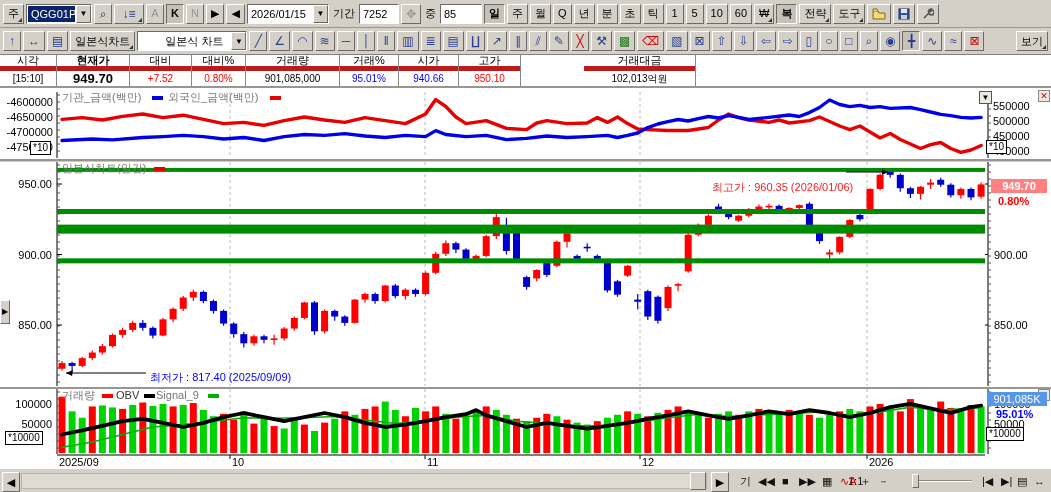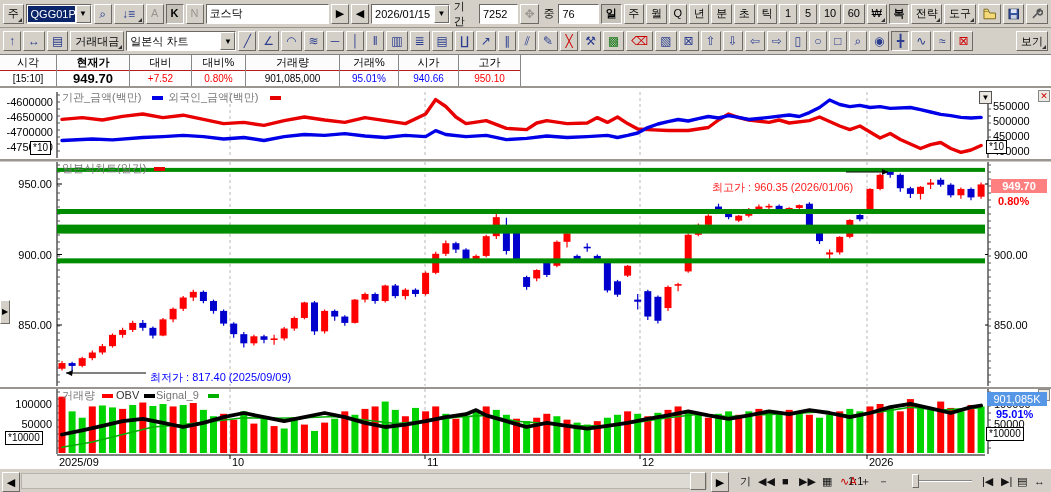--- a/index.html
+++ b/index.html
@@ -28,21 +28,21 @@
   .combo .cval.sel { background:#0a246a; color:#fff; margin:1px; }
   .combo .cbtn { width:15px; background:#d4d0c8; border:1px solid; border-color:#fff #6d6a65 #6d6a65 #fff;
     display:flex; align-items:center; justify-content:center; font-size:8px; }
   .tinput { height:20px; border:1px solid; border-color:#6d6a65 #ffffff #ffffff #6d6a65; background:#fff;
     padding:0 3px; display:inline-flex; align-items:center; white-space:nowrap; }
   .tlabel { padding:0 2px; }
   .spring { flex:1; }
   
   #infobar { height:33px; background:#fff; display:flex; border-bottom:2px solid #9a968f; }
   .icol { display:flex; flex-direction:column; border-right:1px solid #888; }
-  .icol .ih { height:16px; display:flex; align-items:center; justify-content:center; border-bottom:1px solid #b91c1c; background:#fcfcfc; }
+  .icol .ih { height:16px; display:flex; align-items:center; justify-content:center; border-bottom:5px solid #b91c1c; background:#fcfcfc; }
   .icol .iv { height:15px; display:flex; align-items:center; justify-content:center; font-size:10px; }
   .ifiller { flex:1; background:#fff; }
   
   #chart-area { position:relative; width:1051px; height:380px; background:#fff; }
   #chart-svg { position:absolute; left:0; top:0; }
   .multbox { position:absolute; background:#fff; border:1px solid #000; font-size:10px; padding:0 2px; height:14px; line-height:12px; color:#000; }
   .badge { position:absolute; color:#fff; font-weight:bold; text-align:center; padding:1px 3px; font-size:11px; }
   .pcttext { position:absolute; font-size:11px; font-weight:bold; }
   .closebox { position:absolute; width:12px; height:12px; background:#ece9e2; border:1px solid #888;
     color:#c00; font-size:9px; line-height:10px; text-align:center; }
@@ -70,32 +70,31 @@
       <div class="btn3 dd">주</div>
       <div class="combo" style="width: 66px;">
         <div class="cval sel">QGG01P</div>
         <div class="cbtn">▼</div>
       </div>
       <div class="btn3 iconch">⌕</div>
       <div class="btn3 dd iconch" style="min-width: 30px;">↓≡</div>
       <div class="btn3 disabled">A</div>
       <div class="btn3 pressed">K</div>
       <div class="btn3 disabled">N</div>
-      <div class="tinput" style="width: 128px;">코스닥</div>
       <div class="btn3">▶</div>
       <div class="btn3">◀</div>
       <div class="combo" style="width: 82px;">
         <div class="cval">2026/01/15</div>
         <div class="cbtn">▼</div>
       </div>
       <div class="tlabel">기간</div>
       <div class="tinput" style="width: 40px;">7252</div>
       <div class="btn3 disabled iconch">✥</div>
       <div class="tlabel">중</div>
-      <div class="tinput" style="width: 42px;">76</div>
+      <div class="tinput" style="width: 42px;">85</div>
       <div class="btn3 pressed">일</div>
       <div class="btn3">주</div>
       <div class="btn3">월</div>
       <div class="btn3">Q</div>
       <div class="btn3">년</div>
       <div class="btn3">분</div>
       <div class="btn3">초</div>
       <div class="btn3">틱</div>
       <div class="btn3">1</div>
       <div class="btn3">5</div>
@@ -121,22 +120,22 @@
       <div class="btn3">
         <svg width="12" height="12" viewBox="0 0 12 12">
           <path d="M2 10l5-5M7 5a2.5 2.5 0 103-3l-1.6 1.6-1-1L9 1a2.5 2.5 0 00-2 4z" fill="none" stroke="#555" stroke-width="1.6"></path>
         </svg>
       </div>
     </div>
   <div class="toolbar" id="tb2">
       <div class="btn3 iconch">↑</div>
       <div class="btn3 iconch">↔</div>
       <div class="btn3 iconch">▤</div>
-      <div class="btn3 dd">거래대금</div>
-      <div class="combo" style="width: 110px;">
+      <div class="btn3 dd">일본식차트</div>
+      <div class="combo" style="width: 110px; padding-left: 24px;">
         <div class="cval">일본식 차트</div>
         <div class="cbtn">▼</div>
       </div>
       <div class="btn3 iconch">╱</div>
       <div class="btn3 iconch">∠</div>
       <div class="btn3 iconch">◠</div>
       <div class="btn3 iconch">≋</div>
       <div class="btn3 iconch">─</div>
       <div class="btn3 iconch">│</div>
       <div class="btn3 iconch">‖</div>
@@ -199,20 +198,24 @@
         <div class="ih">시가</div>
         <div class="iv" style="color: rgb(0, 0, 255);">940.66</div>
       </div>
       <div class="icol" style="width: 62px;">
         <div class="ih">고가</div>
         <div class="iv" style="color: rgb(255, 0, 0);">950.10</div>
       </div>
       <div class="icol" style="width: 63px; margin-top: 45px;">
         <div class="ih">저가</div>
         <div class="iv" style="color: rgb(0, 0, 255);">937.74</div>
+      </div>
+      <div class="icol" style="width: 112px;">
+        <div class="ih">거래대금</div>
+        <div class="iv" style="color: rgb(0, 0, 0);">102,013억원</div>
       </div>
       <div class="ifiller"></div>
     </div>
 
   <div id="chart-area">
     <svg id="chart-svg" width="1051" height="380">
         <line x1="230" y1="4" x2="230" y2="70" stroke="#b8b8b8" stroke-width="1" stroke-dasharray="3,3"></line>
         <line x1="230" y1="74" x2="230" y2="298" stroke="#b8b8b8" stroke-width="1" stroke-dasharray="3,3"></line>
         <line x1="230" y1="301" x2="230" y2="366" stroke="#b8b8b8" stroke-width="1" stroke-dasharray="3,3"></line>
         <line x1="425" y1="4" x2="425" y2="70" stroke="#b8b8b8" stroke-width="1" stroke-dasharray="3,3"></line>

